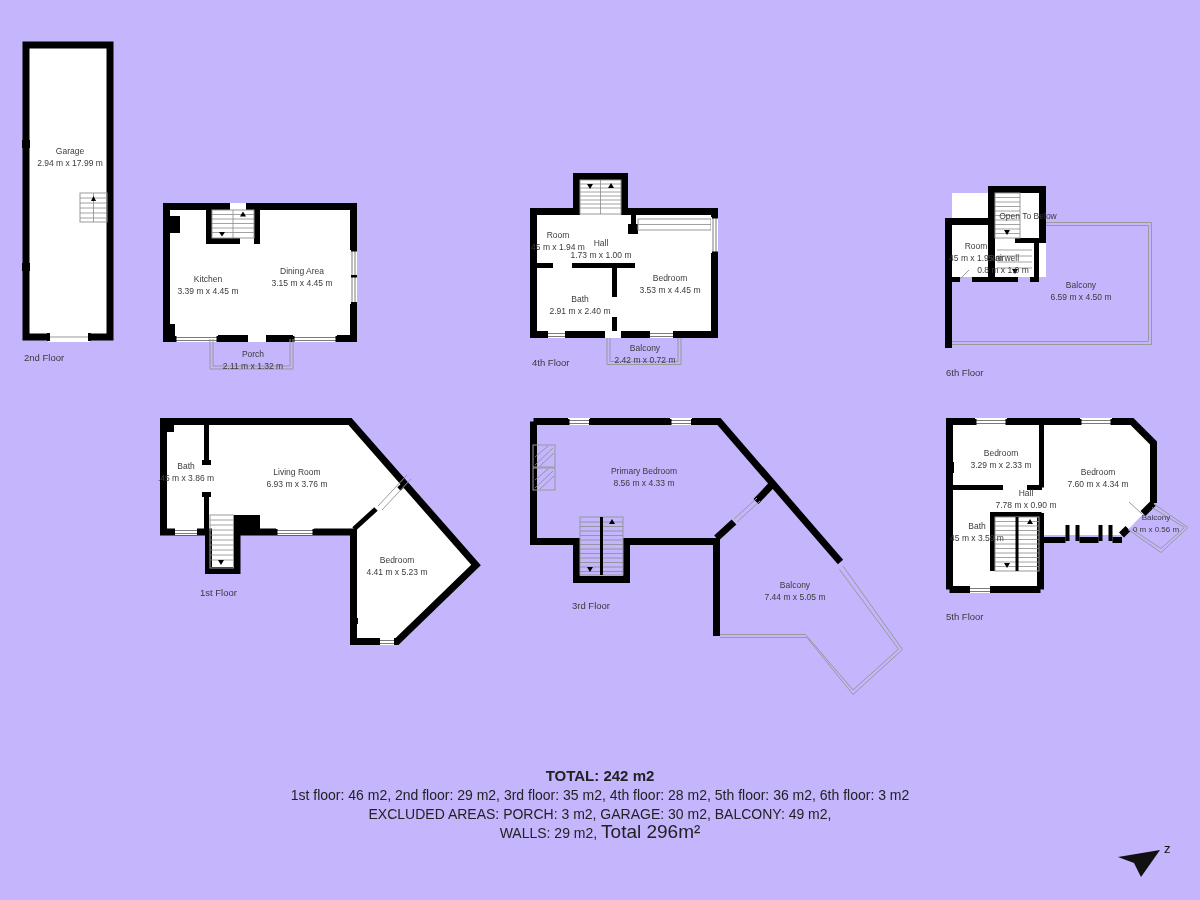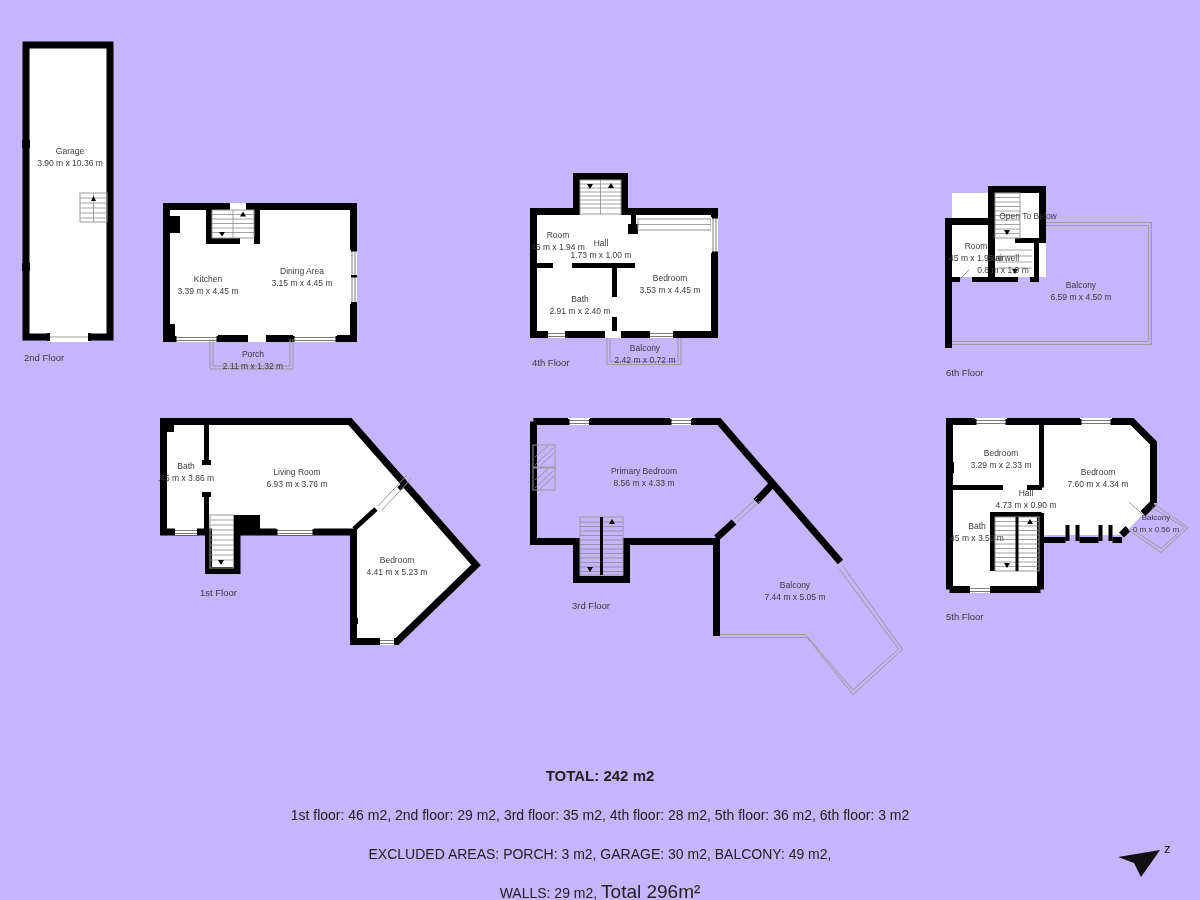--- a/index.html
+++ b/index.html
@@ -5,21 +5,21 @@
   html,body{margin:0;padding:0;background:#ffffff;}
   #stage{position:relative;width:1200px;height:900px;background:#c4b5fd;overflow:hidden;
          font-family:"Liberation Sans","DejaVu Sans",sans-serif;}
   .plan{position:absolute;}
   .plan svg{display:block;}
   .rl{position:absolute;transform:translate(-50%,-50%);text-align:center;white-space:nowrap;
       color:#3b3b3b;font-size:8.5px;line-height:11.5px;}
   .fl{position:absolute;color:#3a3a3a;font-size:9.5px;}
   .summary{position:absolute;left:0;right:0;top:766px;text-align:center;color:#222;}
   .sum-total{font-size:15px;font-weight:bold;line-height:20px;}
-  .sum-line{font-size:14px;line-height:18.5px;margin-top:20px;}
+  .sum-line{font-size:14px;line-height:18.5px;}
   .sum-grand{font-size:19px;}
   .wall{stroke:#000;fill:none;}
   .thin{stroke:#999;fill:none;stroke-width:1;}
   .tread{stroke:#8a8a8a;fill:none;stroke-width:0.8;}
   .win{stroke:#7a7a7a;fill:none;stroke-width:1;}
 </style>
 </head>
 <body>
 
 <div id="stage">
@@ -38,21 +38,21 @@
 
       <g>
         <rect x="60" y="153" width="27" height="29" fill="#fff" class="thin"></rect>
         <path class="tread" d="M60 158 H87 M60 163 H87 M60 168 H87 M60 173 H87 M60 178 H87"></path>
         <line x1="73.5" y1="153" x2="73.5" y2="182" class="tread"></line>
         <polygon points="73.5,156 71,161 76,161" fill="#000"></polygon>
       </g>
     </svg>
     <div class="rl" style="left:50px;top:117px">
       <div>Garage</div>
-      <div>3.90 m x 10.36 m</div>
+      <div>2.94 m x 17.99 m</div>
     </div>
   </div>
   <div class="fl" style="left:24px;top:352px">2nd Floor</div>
 
   <div class="plan" style="left:160px;top:198px;width:200px;height:180px">
     <svg width="200" height="180" viewBox="0 0 200 180">
       <rect x="6.5" y="8.5" width="187" height="132" fill="#fff" stroke="#000" stroke-width="7"></rect>
 
       <rect x="3" y="18" width="17" height="17" fill="#000"></rect>
       <rect x="3" y="126" width="12" height="13" fill="#000"></rect>
@@ -402,21 +402,21 @@
     <div class="rl" style="left:66px;top:54px">
       <div>Bedroom</div>
       <div>3.29 m x 2.33 m</div>
     </div>
     <div class="rl" style="left:163px;top:73px">
       <div>Bedroom</div>
       <div>7.60 m x 4.34 m</div>
     </div>
     <div class="rl" style="left:91px;top:94px">
       <div>Hall</div>
-      <div>4.73 m x 0.90 m</div>
+      <div>7.78 m x 0.90 m</div>
     </div>
     <div class="rl" style="left:42px;top:127px">
       <div>Bath</div>
       <div>45 m x 3.59 m</div>
     </div>
     <div class="rl" style="left:221px;top:118px;font-size:8px">
       <div>Balcony</div>
       <div>0 m x 0.56 m</div>
     </div>
   </div>

